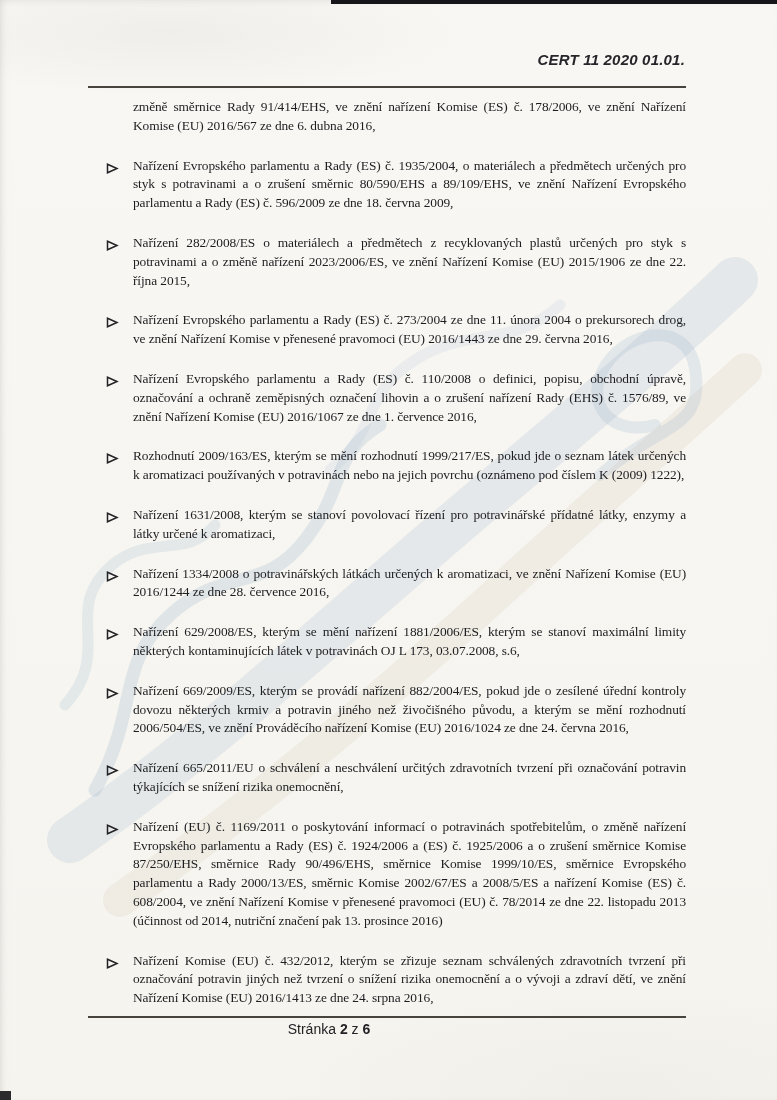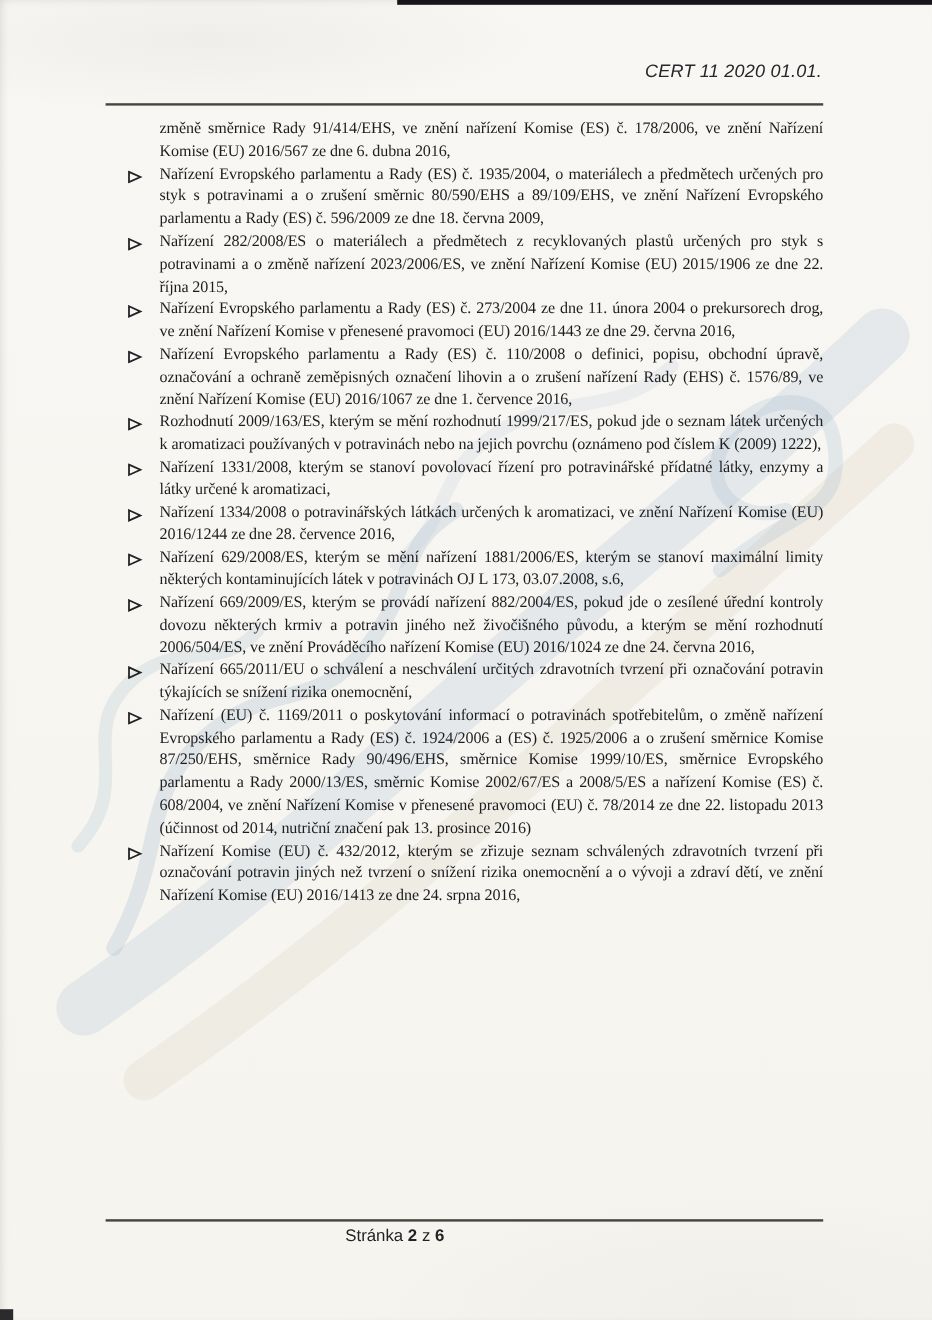--- a/index.html
+++ b/index.html
@@ -18,34 +18,34 @@
     box-shadow: inset 5px 0 8px -4px rgba(0,0,0,.10), inset 0 5px 8px -4px rgba(0,0,0,.06);
   }
   
   .scan-bar-top{position:absolute;top:0;left:331px;width:446px;height:4px;background:#15151a;}
   .scan-mark-bl{position:absolute;left:0;top:1091px;width:11px;height:9px;background:#2b2b2e;}
   
   .watermark{position:absolute;inset:0;z-index:0;pointer-events:none;}
   
   .header-code{
     position:absolute;top:51px;right:92px;z-index:2;
-    font-family:"Liberation Sans", sans-serif;font-style:italic;font-weight:400;
+    font-family:"Liberation Sans", sans-serif;font-style:italic;font-weight:700;
     font-size:15px;letter-spacing:.2px;color:#26262a;
   }
   .rule{position:absolute;left:88px;width:598px;background:#47443d;z-index:2;}
   .rule-top{top:86px;height:2px;}
   .rule-bottom{top:1016px;height:2px;}
   
   .content{
     position:absolute;top:98px;left:105px;width:581px;z-index:1;
     font-size:13.4px;line-height:18.8px;letter-spacing:-0.1px;
     text-align:justify;
   }
   .intro{padding-left:28px;}
-  .item{position:relative;padding-left:28px;}
+  .item{position:relative;padding-left:28px;margin-top:21px;}
   .bullet{position:absolute;left:1px;top:4px;width:13px;height:11px;}
   .content b{font-weight:400;}
   
   .footer-text{
     position:absolute;top:1021px;left:0;width:658px;z-index:2;text-align:center;
     font-family:"Liberation Sans", sans-serif;font-size:14px;color:#232326;
   }
   .footer-text b{font-weight:700;}
 </style>
 </head>
@@ -83,21 +83,21 @@
               <path d="M1.5 1.2 L11 5.5 L1.5 9.8 Z" fill="none" stroke="#232326" stroke-width="1.5" stroke-linejoin="miter"></path>
             </svg></span><b>Nařízení Evropského parlamentu a Rady (ES) č. 273/2004</b><span> ze dne 11. února 2004 o prekursorech drog, ve znění Nařízení Komise v přenesené pravomoci (EU) 2016/1443 ze dne 29. června 2016,</span></div>
         <div class="item"><span class="bullet"><svg viewBox="0 0 13 11" width="13" height="11">
               <path d="M1.5 1.2 L11 5.5 L1.5 9.8 Z" fill="none" stroke="#232326" stroke-width="1.5" stroke-linejoin="miter"></path>
             </svg></span><b>Nařízení Evropského parlamentu a Rady (ES) č. 110/2008</b><span> o definici, popisu, obchodní úpravě, označování a ochraně zeměpisných označení lihovin a o zrušení nařízení Rady (EHS) č. 1576/89, ve znění Nařízení Komise (EU) 2016/1067 ze dne 1. července 2016,</span></div>
         <div class="item"><span class="bullet"><svg viewBox="0 0 13 11" width="13" height="11">
               <path d="M1.5 1.2 L11 5.5 L1.5 9.8 Z" fill="none" stroke="#232326" stroke-width="1.5" stroke-linejoin="miter"></path>
             </svg></span><b>Rozhodnutí 2009/163/ES</b><span>, kterým se mění rozhodnutí 1999/217/ES, pokud jde o seznam látek určených k aromatizaci používaných v potravinách nebo na jejich povrchu (oznámeno pod číslem K (2009) 1222),</span></div>
         <div class="item"><span class="bullet"><svg viewBox="0 0 13 11" width="13" height="11">
               <path d="M1.5 1.2 L11 5.5 L1.5 9.8 Z" fill="none" stroke="#232326" stroke-width="1.5" stroke-linejoin="miter"></path>
-            </svg></span><b>Nařízení 1331/2008,</b><span> kterým se stanoví povolovací řízení pro potravinářské přídatné látky, enzymy a látky určené k aromatizaci,</span></div>
+            </svg></span><b>Nařízení 1631/2008,</b><span> kterým se stanoví povolovací řízení pro potravinářské přídatné látky, enzymy a látky určené k aromatizaci,</span></div>
         <div class="item"><span class="bullet"><svg viewBox="0 0 13 11" width="13" height="11">
               <path d="M1.5 1.2 L11 5.5 L1.5 9.8 Z" fill="none" stroke="#232326" stroke-width="1.5" stroke-linejoin="miter"></path>
             </svg></span><b>Nařízení 1334/2008</b><span> o potravinářských látkách určených k aromatizaci, ve znění Nařízení Komise (EU) </span><b>2016/1244</b><span> ze dne 28. července 2016,</span></div>
         <div class="item"><span class="bullet"><svg viewBox="0 0 13 11" width="13" height="11">
               <path d="M1.5 1.2 L11 5.5 L1.5 9.8 Z" fill="none" stroke="#232326" stroke-width="1.5" stroke-linejoin="miter"></path>
             </svg></span><b>Nařízení 629/2008/ES</b><span>, kterým se mění nařízení 1881/2006/ES, kterým se stanoví maximální limity některých kontaminujících látek v potravinách OJ L 173, 03.07.2008, s.6,</span></div>
         <div class="item"><span class="bullet"><svg viewBox="0 0 13 11" width="13" height="11">
               <path d="M1.5 1.2 L11 5.5 L1.5 9.8 Z" fill="none" stroke="#232326" stroke-width="1.5" stroke-linejoin="miter"></path>
             </svg></span><b>Nařízení 669/2009/ES</b><span>, kterým se provádí nařízení 882/2004/ES, pokud jde o zesílené úřední kontroly dovozu některých krmiv a potravin jiného než živočišného původu, a kterým se mění rozhodnutí 2006/504/ES, ve znění Prováděcího nařízení Komise (EU) </span><b>2016/1024</b><span> ze dne 24. června 2016,</span></div>
         <div class="item"><span class="bullet"><svg viewBox="0 0 13 11" width="13" height="11">

